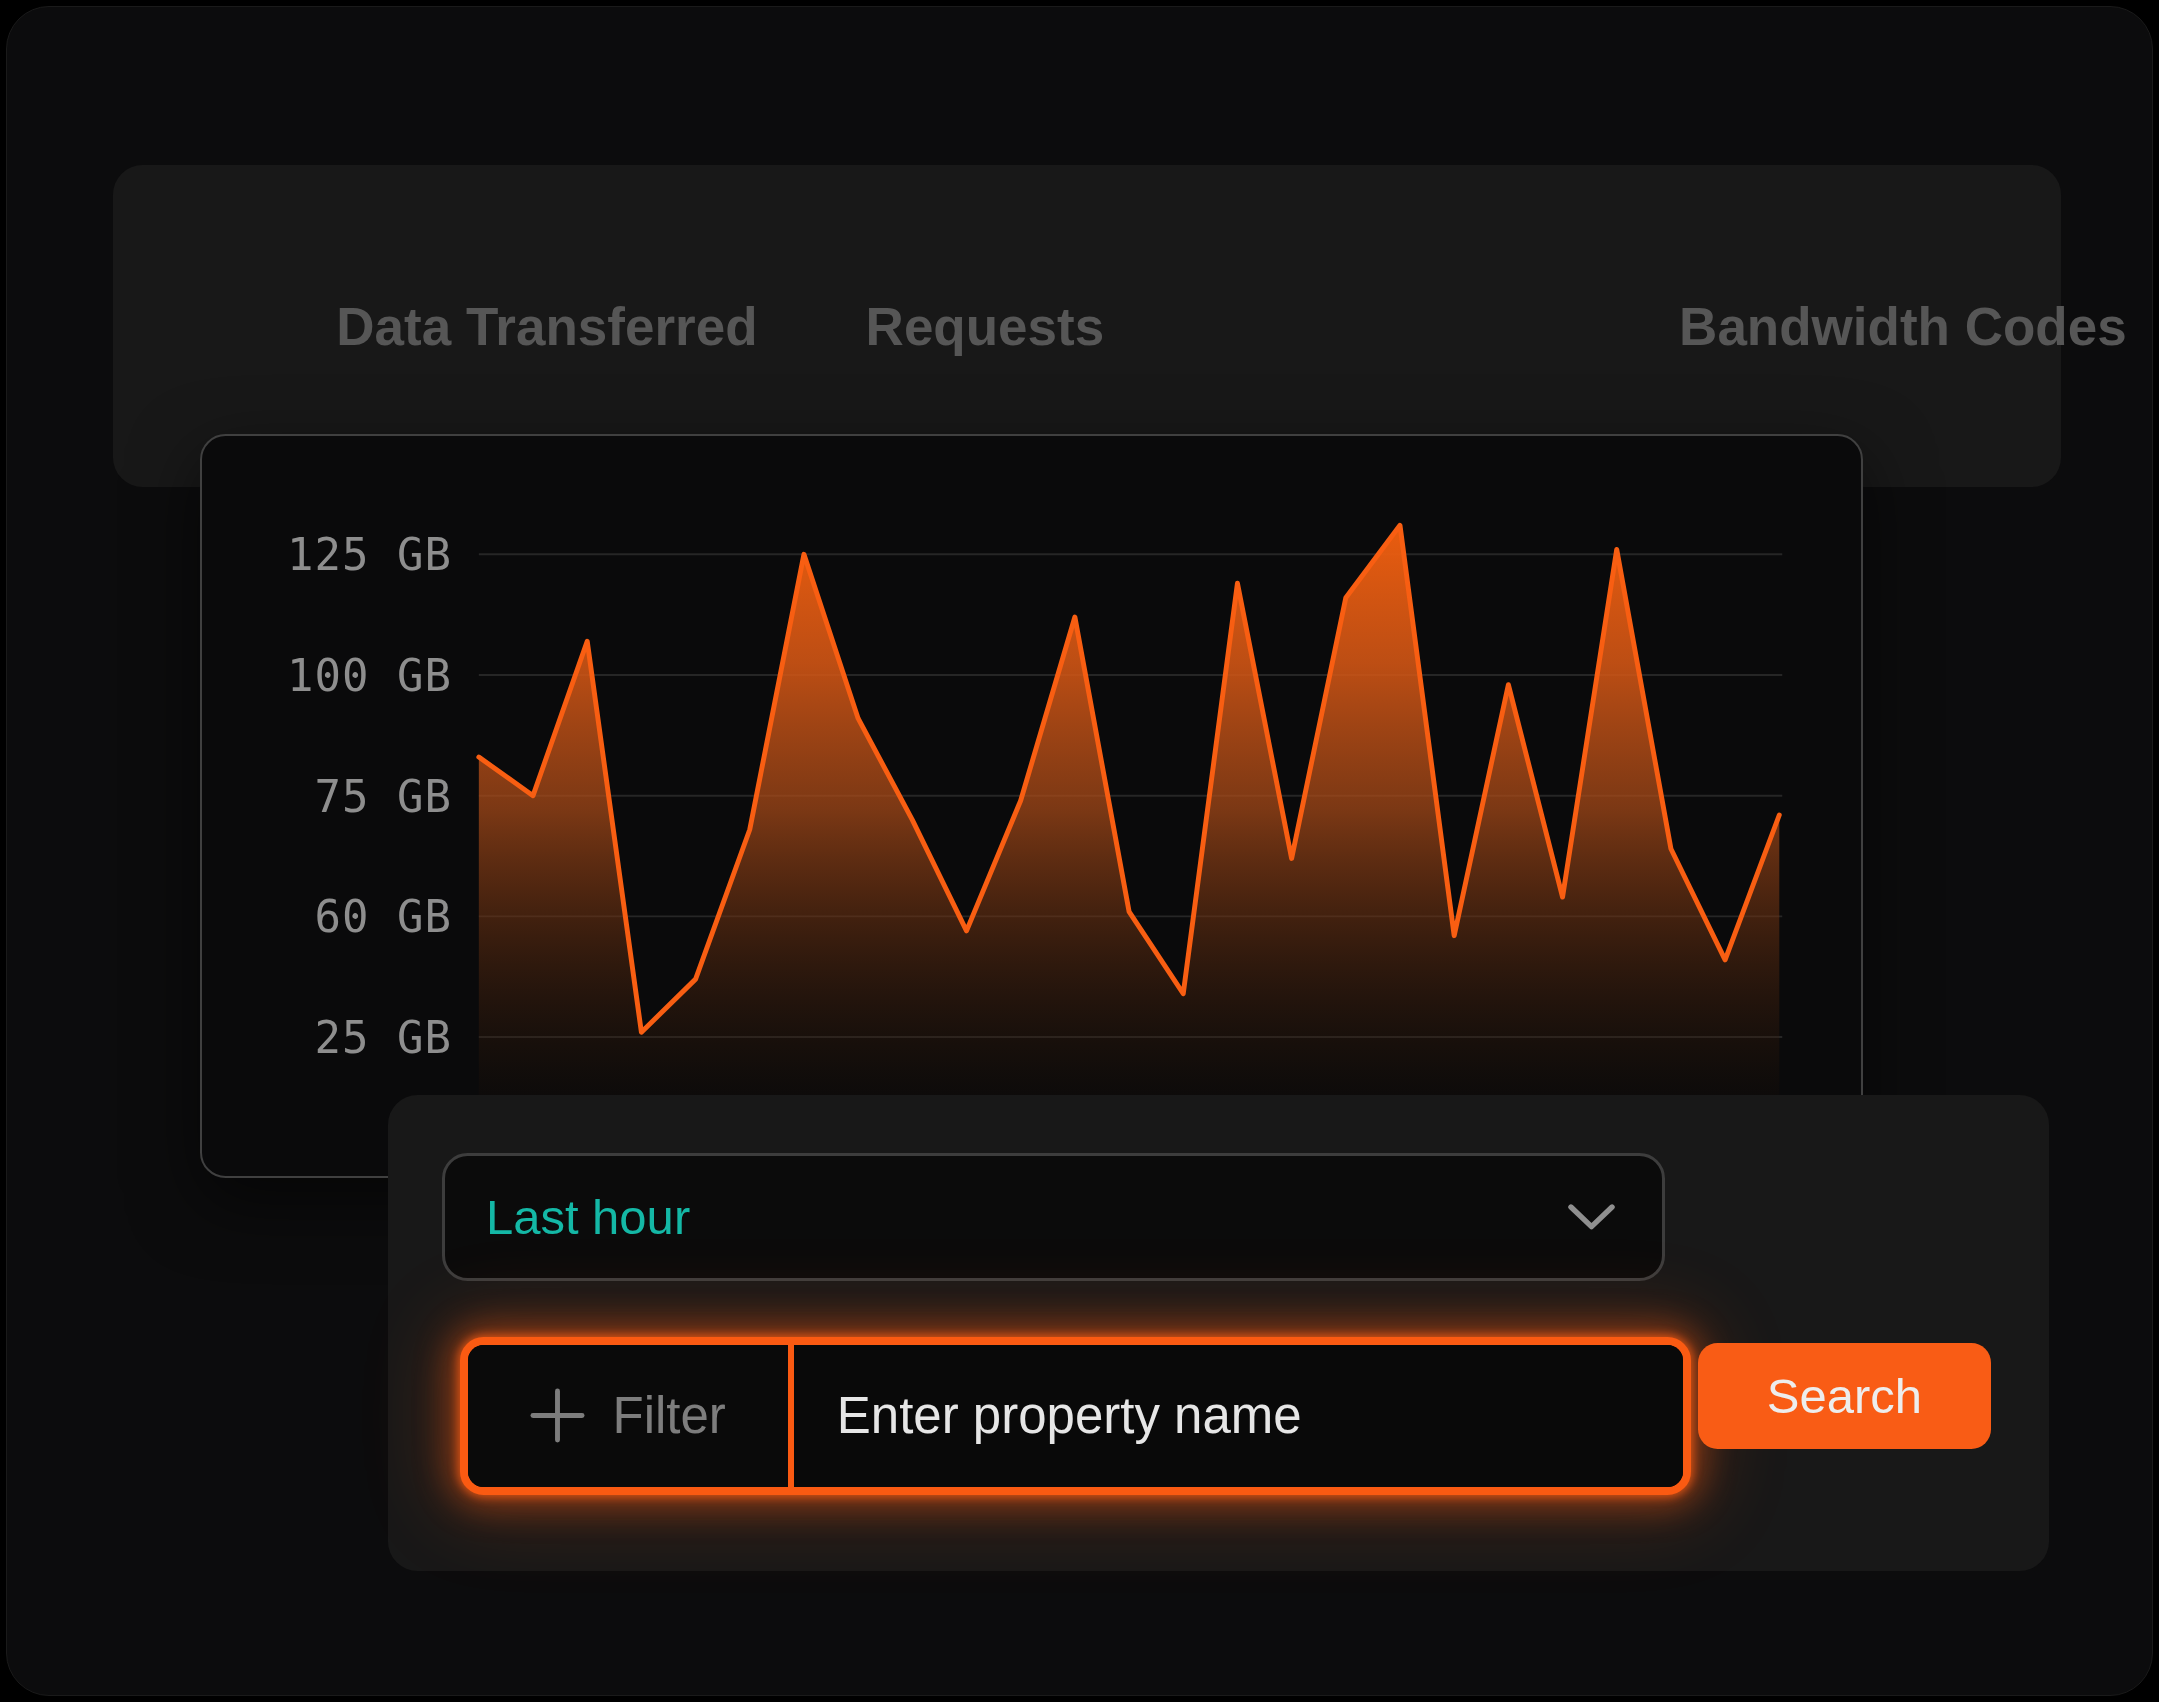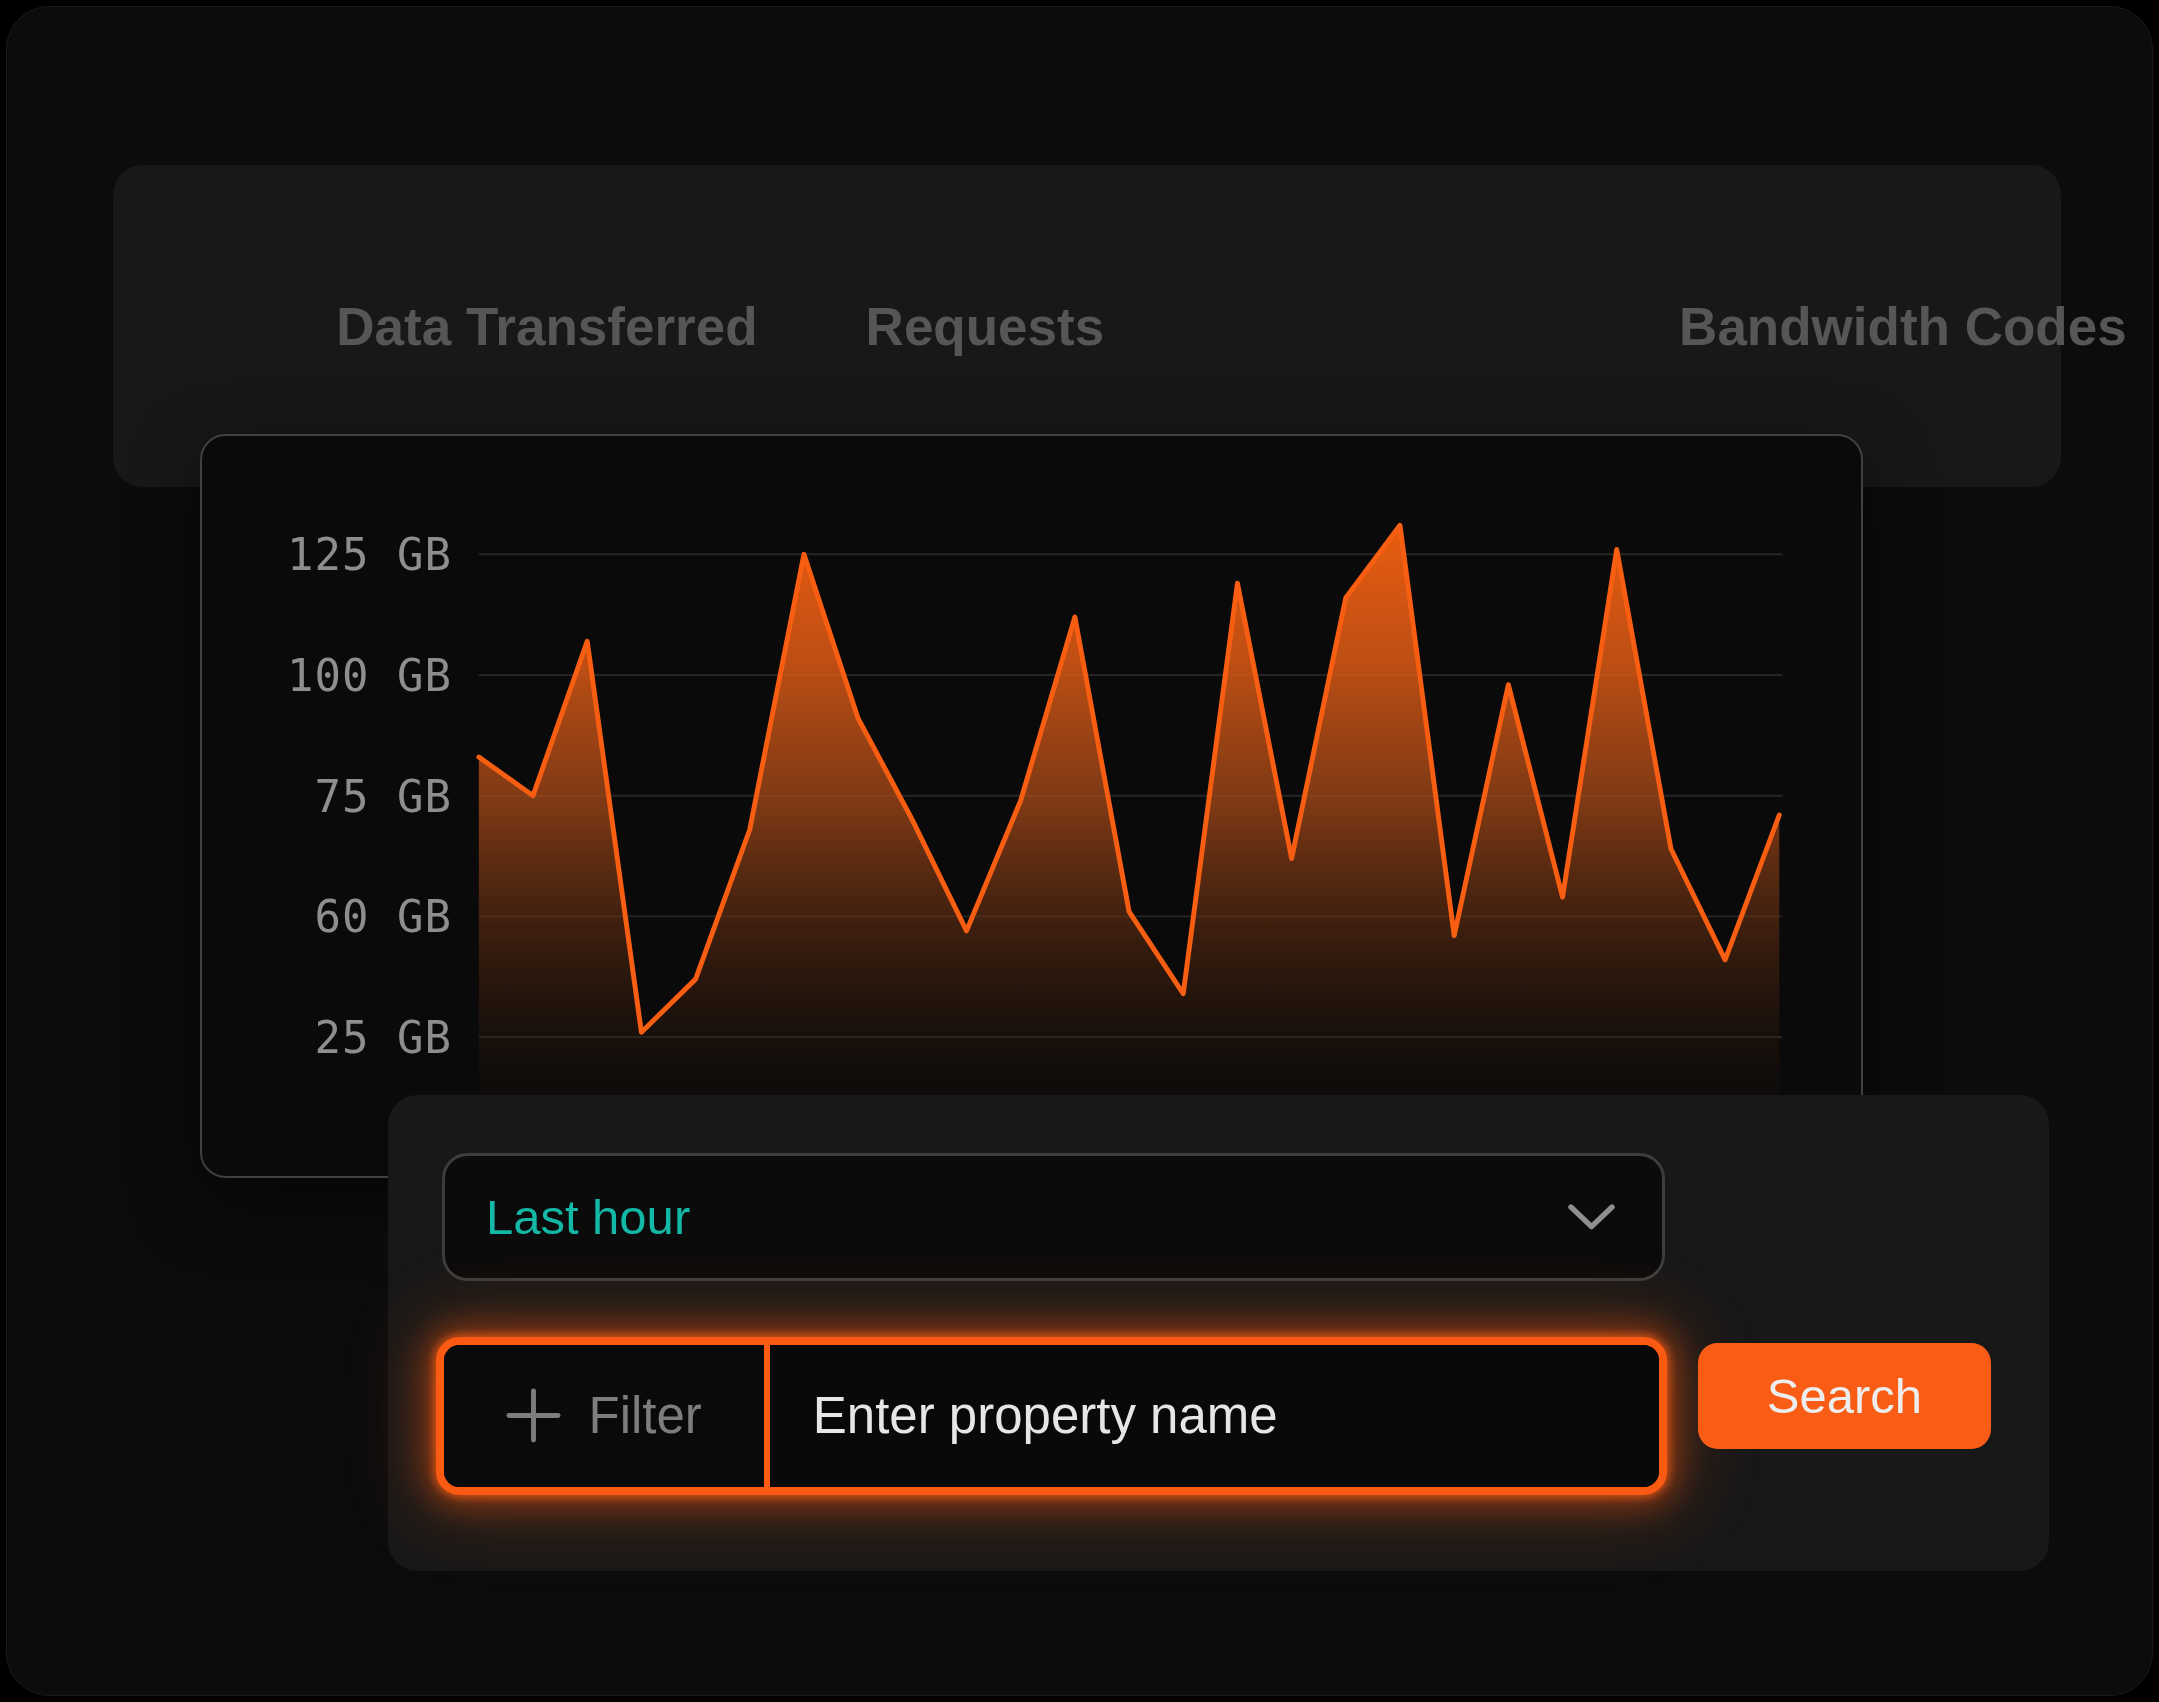--- a/index.html
+++ b/index.html
@@ -33,21 +33,21 @@
   
   .controls-panel { position:absolute; left:381px; top:1088px; width:1661px; height:476px;
                     background:#181818; border-radius:29.6px; }
   .select { position:absolute; left:54px; top:58px; width:1223px; height:128px;
             background:#0b0b0b; border:3px solid #3d3d3d; border-radius:25.6px;
             display:flex; align-items:center; justify-content:space-between;
             padding:0 47px 0 41px; cursor:pointer; }
   .select-value { font-size:49px; color:#14b8a6; }
   .chevron { width:47px; height:26.6px; flex:0 0 auto; }
 
-  .filter-row { position:absolute; left:48px; top:242px; width:1231px; height:158px;
+  .filter-row { position:absolute; left:72px; top:242px; width:1231px; height:158px;
                 background:#0a0a0a; border:8.9px solid #fa5a12; border-radius:23.6px;
                 display:flex; align-items:stretch; overflow:hidden;
                 box-shadow:0 0 9.9px 2px rgba(250,92,20,.75), 0 0 35px 9.9px rgba(250,92,20,.45),
                            0 0 79px 21.7px rgba(250,92,20,.18); }
   .filter-btn { width:320px; flex:0 0 auto; display:flex; align-items:center; justify-content:center;
                 gap:27.6px; background:#0a0a0a; cursor:pointer; }
   .plus-icon { width:55px; height:55px; flex:0 0 auto; }
   .filter-label { font-size:51px; color:#7d7d7d; }
   .filter-divider { width:5.9px; background:#fa5a12; flex:0 0 auto; }
   .filter-input { flex:1; background:#090909; border:none; outline:none; padding:0 0 0 43px;

